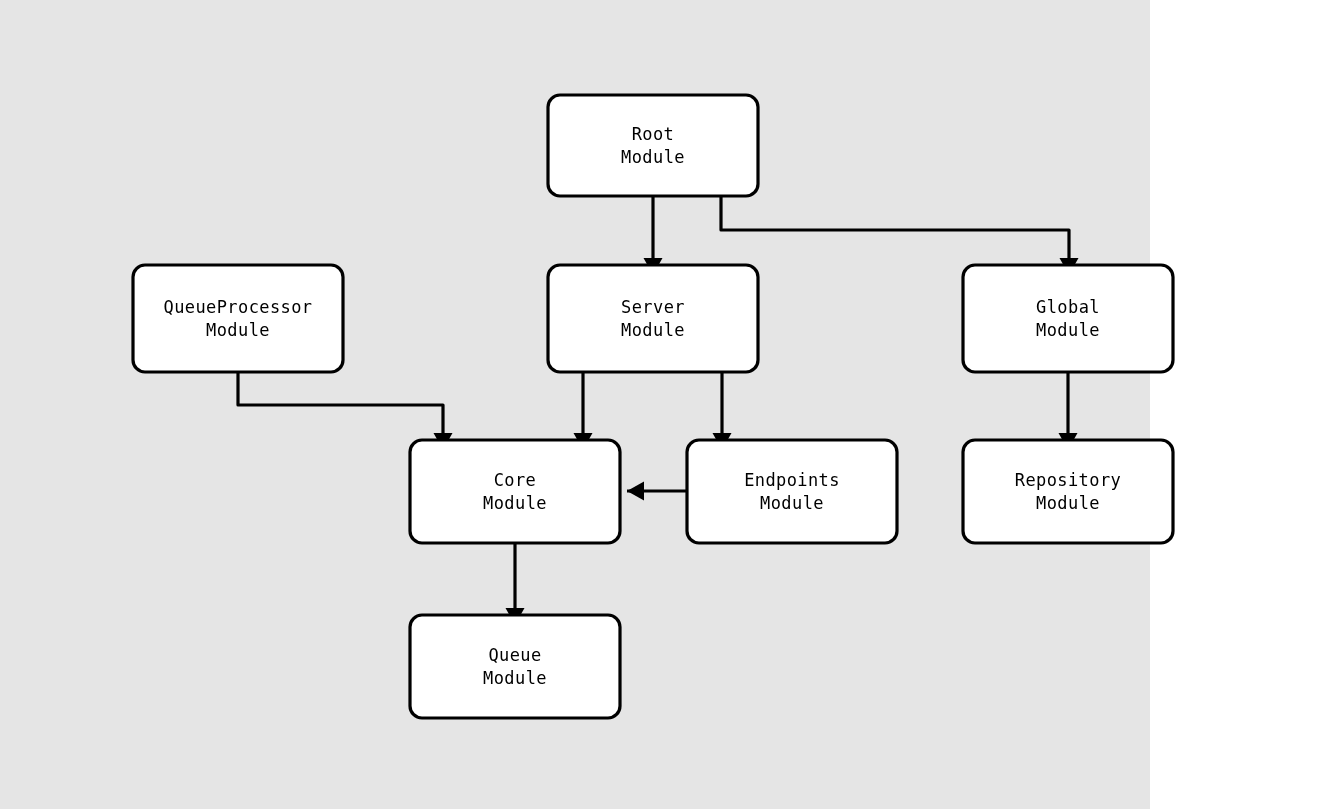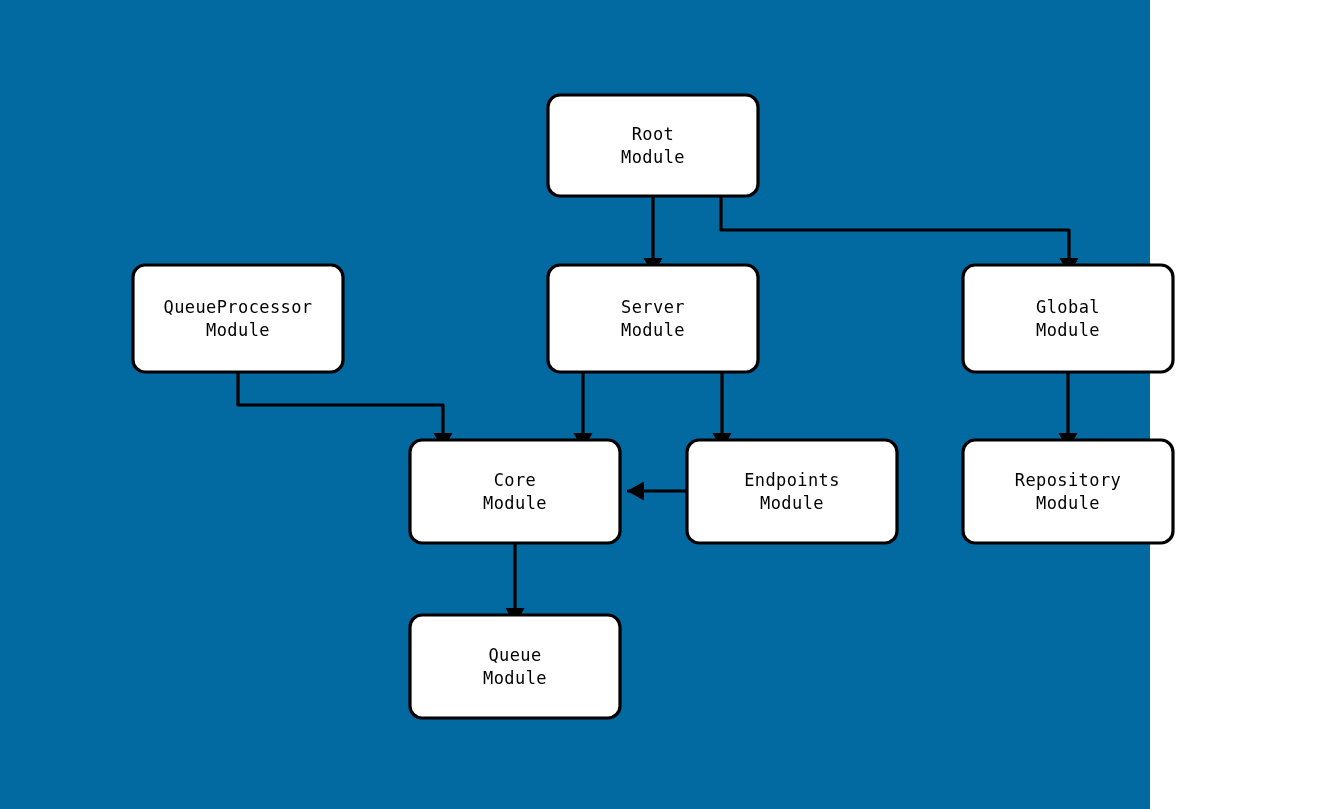--- a/index.html
+++ b/index.html
@@ -11,21 +11,21 @@
   body {
     width: 1337px;
     height: 809px;
     overflow: hidden;
     font-family: "DejaVu Sans Mono", "Liberation Mono", monospace;
   }
   #diagram-root {
     position: relative;
     width: 1150px;
     height: 809px;
-    background: #0369a1;
+    background: #e5e5e5;
   }
   svg#diagram-svg {
     display: block;
     width: 1337px;
     height: 809px;
   }
   .node-box {
     fill: #ffffff;
     stroke: #000000;
     stroke-width: 3.2;

